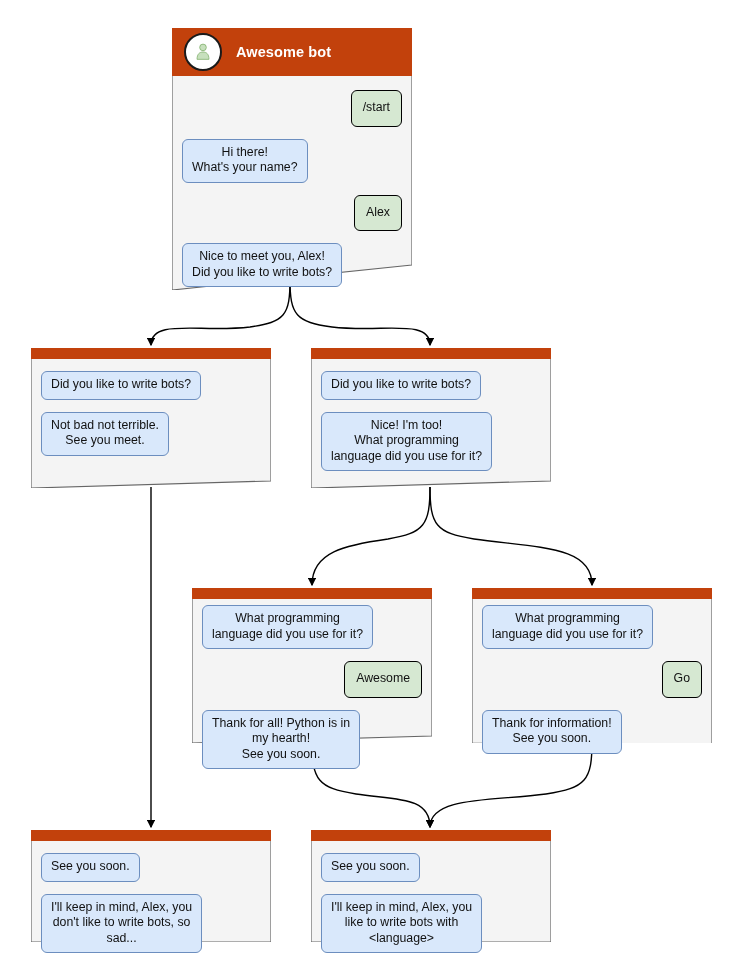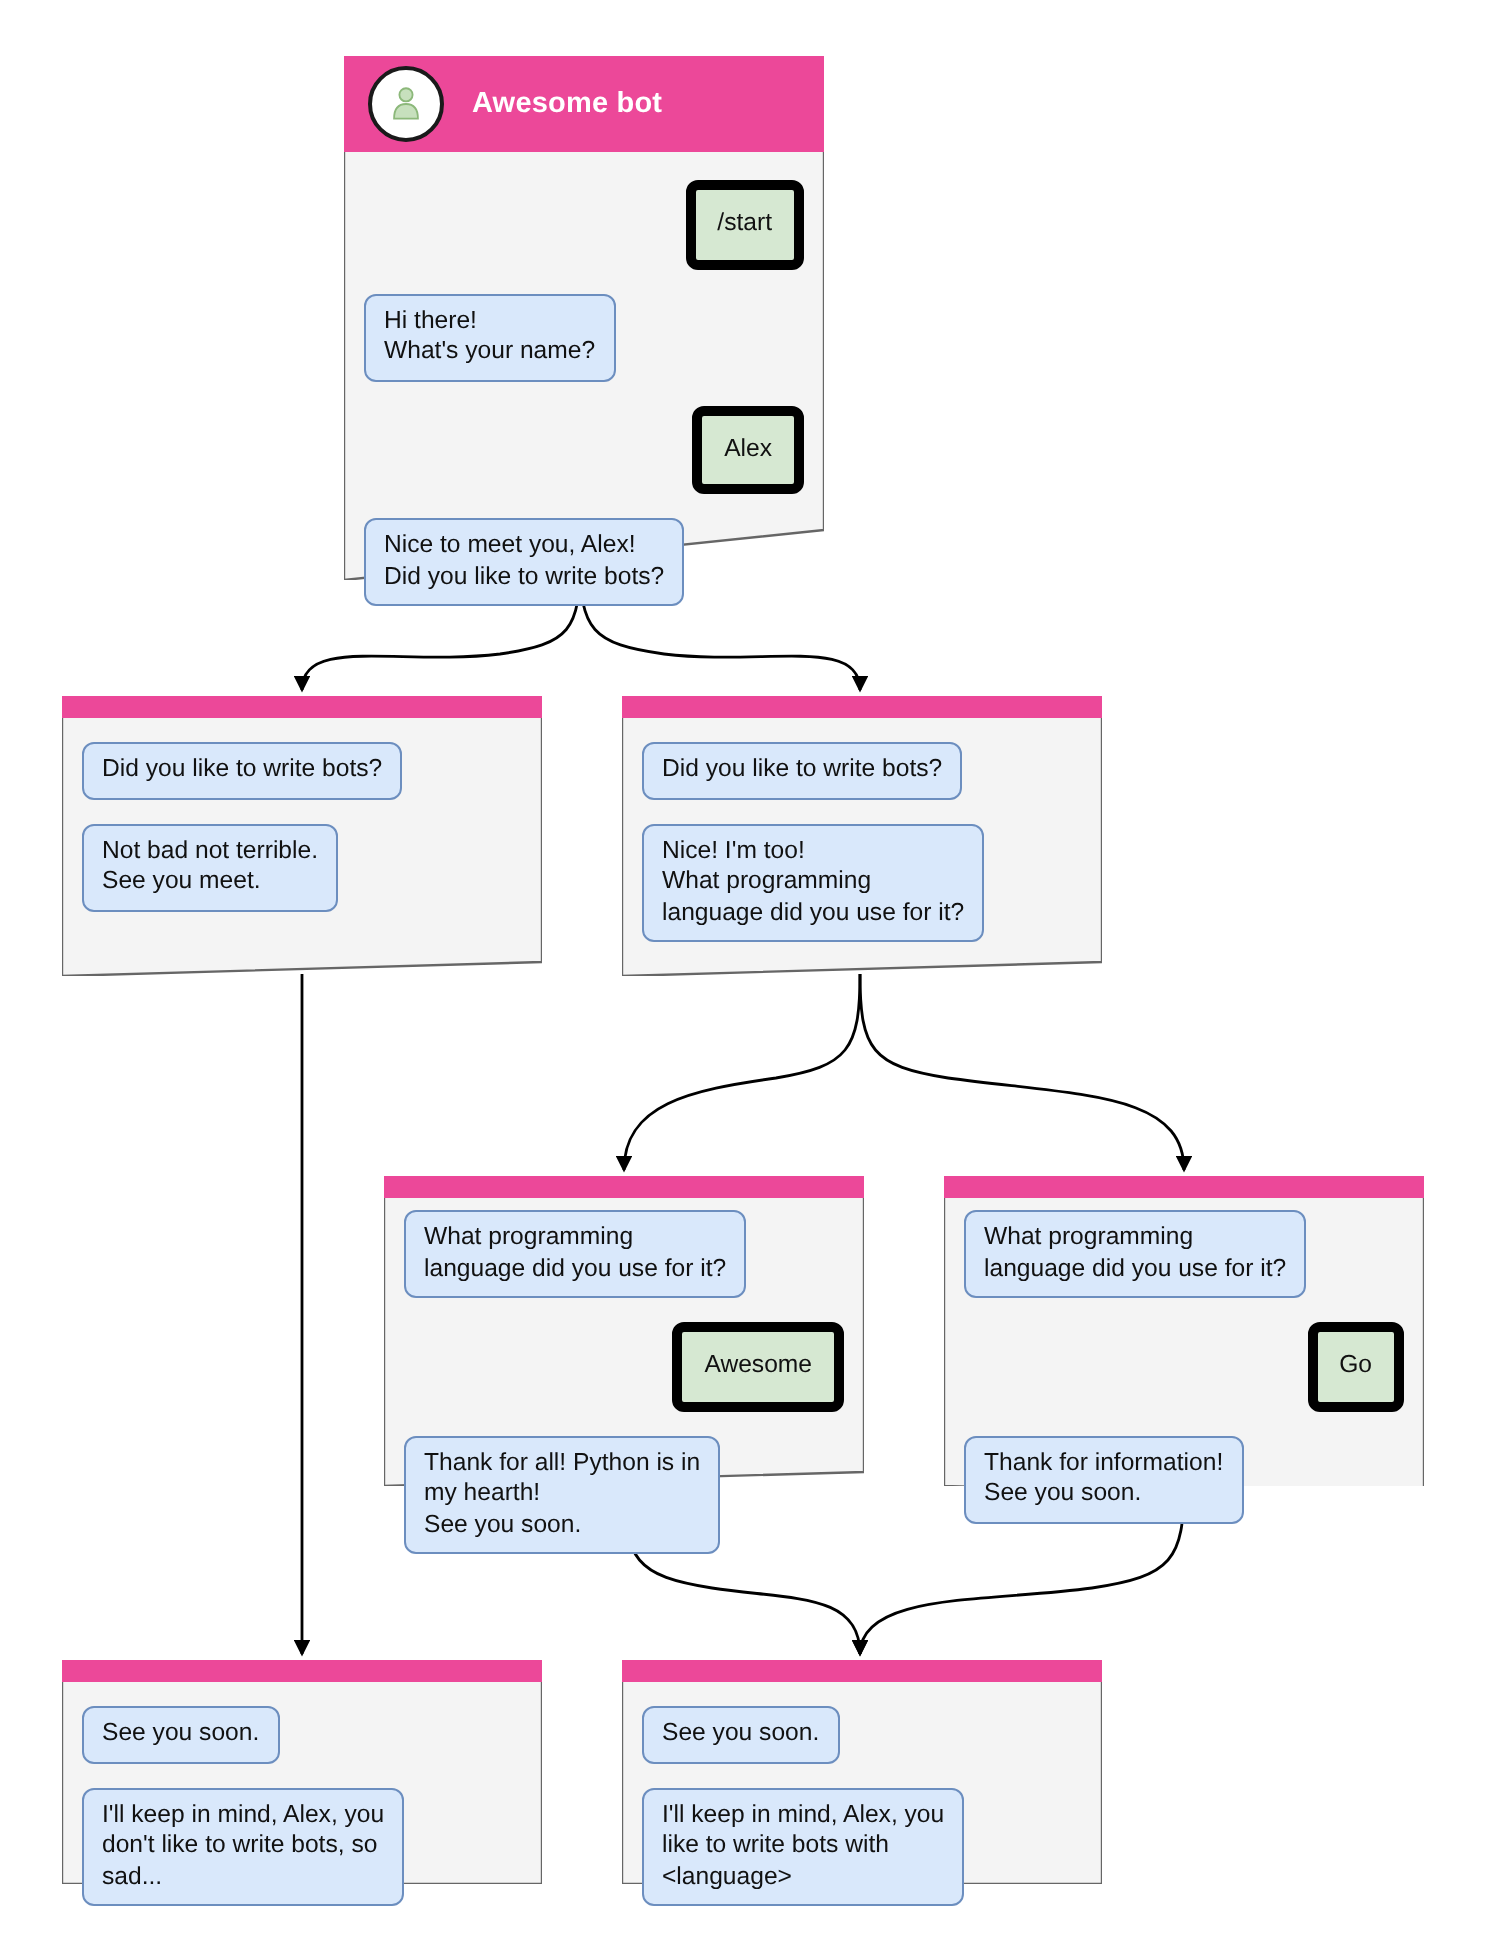--- a/index.html
+++ b/index.html
@@ -37,21 +37,21 @@
     position: absolute;
     left: 0; top: 0;
     width: 100%;
     box-sizing: border-box;
     padding: 0;
   }
 
   
   .hdr {
     position: relative;
-    background: #ec4899;
+    background: #c2410c;
     box-sizing: border-box;
     width: 100%;
   }
   .hdr.plain { height: 11px; }
   .hdr.titled {
     height: 48px;
     display: flex;
     align-items: center;
     padding-left: 12px;
   }
@@ -76,40 +76,40 @@
 
   
   .chat {
     position: relative;
     box-sizing: border-box;
     padding: 12px 10px 12px 10px;
   }
 
   .row { display: flex; width: 100%; margin-bottom: 12px; }
   .row:last-child { margin-bottom: 11px; }
-  .row.left  { justify-content: flex-start; }
+  .row.left  { justify-content: flex-start; text-align: center; }
   .row.right { justify-content: flex-end; }
 
   .bubble {
     display: inline-block;
     font-size: 12.3px;
     line-height: 15.5px;
     color: #111111;
     border-radius: 6px;
     box-sizing: border-box;
     white-space: pre-line;
   }
   .bubble.bot {
     background: #d9e8fb;
     border: 1px solid #6c8ebf;
     padding: 5px 9px 6px 9px;
   }
   .bubble.user {
     background: #d6e8d2;
-    border: 5px solid #000000;
+    border: 1px solid #000000;
     padding: 9px 11px 10px 11px;
   }
 </style>
 </head>
 <body>
 
 <svg id="edges" viewBox="0 0 743 971" width="743" height="971">
   <defs>
     <marker id="arrow" viewBox="0 0 10 10" refX="8.5" refY="5" markerWidth="6" markerHeight="6" orient="auto-start-reverse">
       <path d="M 0 0 L 10 5 L 0 10 z" fill="#000000"></path>

